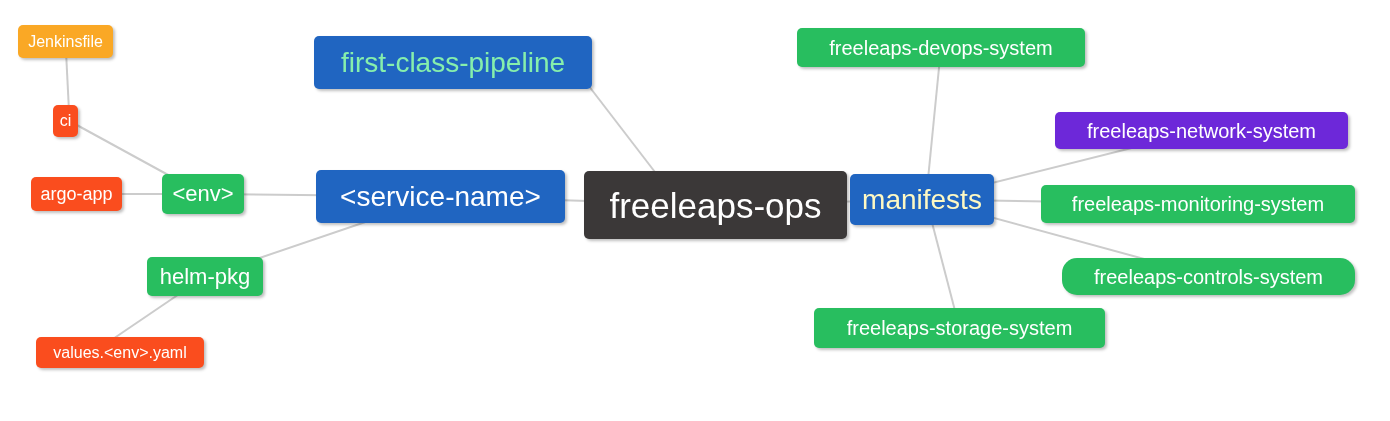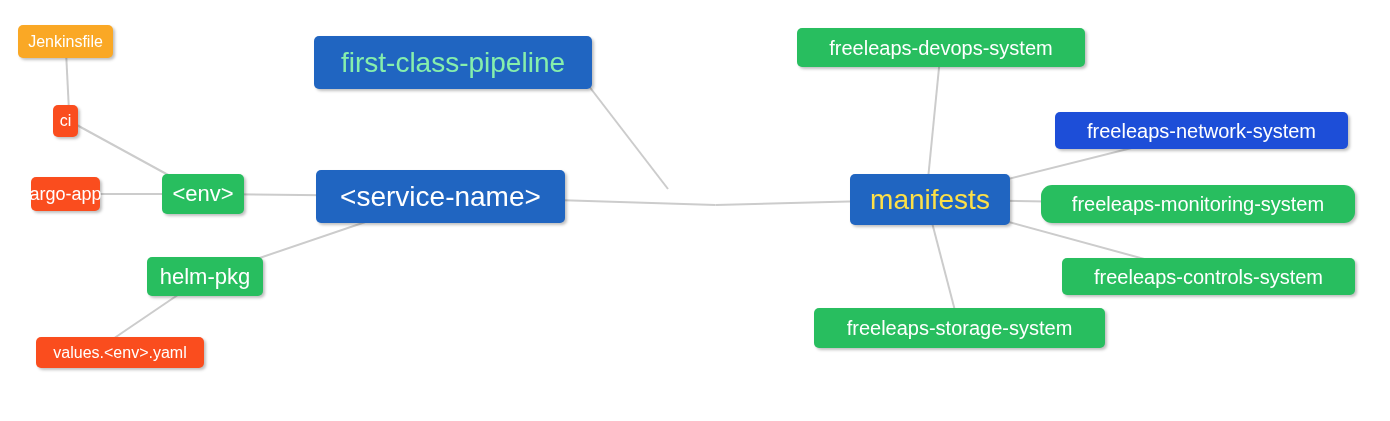--- a/index.html
+++ b/index.html
@@ -50,25 +50,26 @@
       <line x1="440.5" y1="196.5" x2="715.5" y2="205" stroke="#cccccc" stroke-width="2"></line>
       <line x1="715.5" y1="205" x2="926" y2="199.5" stroke="#cccccc" stroke-width="2"></line>
       <line x1="926" y1="199.5" x2="941" y2="47.5" stroke="#cccccc" stroke-width="2"></line>
       <line x1="926" y1="199.5" x2="1201.5" y2="130.5" stroke="#cccccc" stroke-width="2"></line>
       <line x1="926" y1="199.5" x2="1198" y2="204" stroke="#cccccc" stroke-width="2"></line>
       <line x1="926" y1="199.5" x2="1208.5" y2="276.5" stroke="#cccccc" stroke-width="2"></line>
       <line x1="926" y1="199.5" x2="959.5" y2="328" stroke="#cccccc" stroke-width="2"></line>
     </svg>
 <div class="node" style="left: 18px; top: 25px; width: 95px; height: 33px; font-size: 16px; background: rgb(250, 168, 37); color: rgb(255, 255, 255);">Jenkinsfile</div>
     <div class="node" style="left: 53px; top: 105px; width: 25px; height: 32px; font-size: 16px; background: rgb(250, 77, 30); color: rgb(255, 255, 255);">ci</div>
-    <div class="node" style="left: 31px; top: 177px; width: 69px; height: 34px; font-size: 18px; background: rgb(250, 77, 30); color: rgb(255, 255, 255);">argo-app</div>
+    <div class="node" style="left: 31px; top: 177px; width: 91px; height: 34px; font-size: 18px; background: rgb(250, 77, 30); color: rgb(255, 255, 255);">argo-app</div>
     <div class="node" style="left: 162px; top: 174px; width: 82px; height: 40px; font-size: 22px; background: rgb(40, 190, 95); color: rgb(255, 255, 255);">&lt;env&gt;</div>
     <div class="node" style="left: 147px; top: 257px; width: 116px; height: 39px; font-size: 22px; background: rgb(40, 190, 95); color: rgb(255, 255, 255);">helm-pkg</div>
     <div class="node" style="left: 9px; top: 337px; width: 168px; height: 31px; font-size: 16px; background: rgb(250, 77, 30); color: rgb(255, 255, 255); margin-left: 27px;">values.&lt;env&gt;.yaml</div>
     <div class="node" style="left: 316px; top: 170px; width: 249px; height: 53px; font-size: 28px; background: rgb(32, 101, 193); color: rgb(255, 255, 255);">&lt;service-name&gt;</div>
     <div class="node" style="left: 314px; top: 36px; width: 278px; height: 53px; font-size: 28px; background: rgb(32, 101, 193); color: #86efac;">first-class-pipeline</div>
-    <div class="node" style="left: 850px; top: 174px; width: 160px; height: 51px; font-size: 28px; background: rgb(32, 101, 193); color: #fde047;">manifests</div>
+    <div class="node" style="left: 584px; top: 171px; width: 263px; height: 68px; font-size: 35px; background: rgb(59, 56, 56); color: rgb(255, 255, 255);">freeleaps-ops</div>
+    <div class="node" style="left: 850px; top: 174px; width: 144px; height: 51px; font-size: 28px; background: rgb(32, 101, 193); color: #fef9c3;">manifests</div>
     <div class="node" style="left: 797px; top: 28px; width: 288px; height: 39px; font-size: 20px; background: rgb(40, 190, 95); color: rgb(255, 255, 255);">freeleaps-devops-system</div>
-    <div class="node" style="left: 1055px; top: 112px; width: 293px; height: 37px; font-size: 20px; background: #1d4ed8; color: rgb(255, 255, 255);">freeleaps-network-system</div>
-    <div class="node" style="left: 1041px; top: 185px; width: 314px; height: 38px; font-size: 20px; background: rgb(40, 190, 95); color: rgb(255, 255, 255); border-radius: 11px;">freeleaps-monitoring-system</div>
-    <div class="node" style="left: 1062px; top: 258px; width: 293px; height: 37px; font-size: 20px; background: rgb(40, 190, 95); color: rgb(255, 255, 255);">freeleaps-controls-system</div>
+    <div class="node" style="left: 1055px; top: 112px; width: 293px; height: 37px; font-size: 20px; background: #6d28d9; color: rgb(255, 255, 255);">freeleaps-network-system</div>
+    <div class="node" style="left: 1041px; top: 185px; width: 314px; height: 38px; font-size: 20px; background: rgb(40, 190, 95); color: rgb(255, 255, 255);">freeleaps-monitoring-system</div>
+    <div class="node" style="left: 1062px; top: 258px; width: 293px; height: 37px; font-size: 20px; background: rgb(40, 190, 95); color: rgb(255, 255, 255); border-radius: 15px;">freeleaps-controls-system</div>
     <div class="node" style="left: 814px; top: 308px; width: 291px; height: 40px; font-size: 20px; background: rgb(40, 190, 95); color: rgb(255, 255, 255);">freeleaps-storage-system</div>
   </div>
 
 </body></html>

